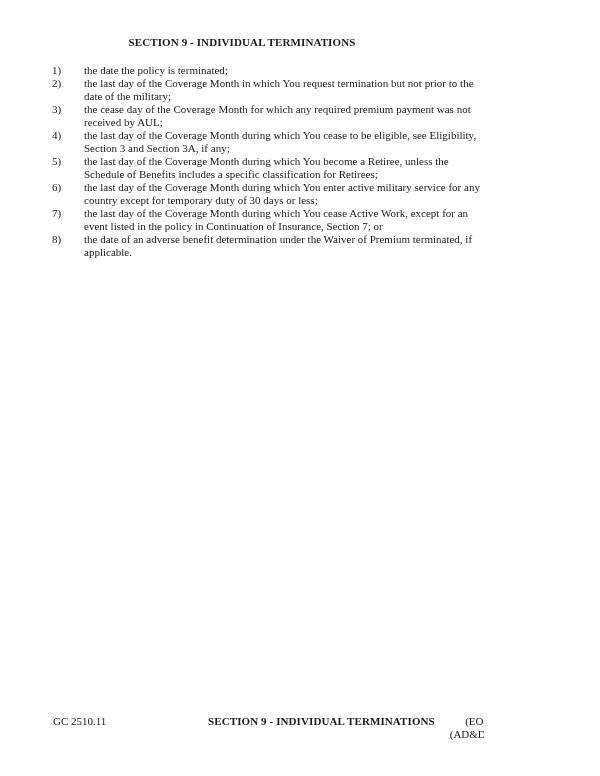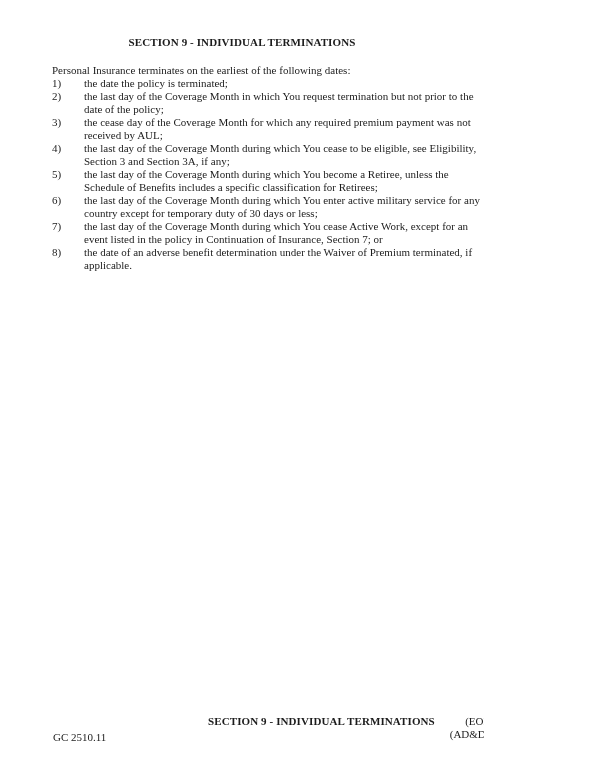--- a/index.html
+++ b/index.html
@@ -52,21 +52,21 @@
     position: absolute;
     top: 715px;
     left: 0;
     width: 600px;
     height: 40px;
     line-height: 13px;
   }
   .footer .doc-code {
     position: absolute;
     left: 53px;
-    top: 16px;
+    top: 0;
     white-space: nowrap;
   }
   .footer .section-title {
     position: absolute;
     left: 208px;
     top: 0;
     font-weight: bold;
     letter-spacing: 0.1px;
     white-space: nowrap;
   }
@@ -78,30 +78,29 @@
     white-space: nowrap;
   }
 </style>
 </head>
 <body>
 
 <div class="page">
 
   <h1 class="doc-title">SECTION 9 - INDIVIDUAL TERMINATIONS</h1>
 
-  <p class="intro">Personal Insurance terminates on the earliest of the following dates:</p>
 
   <div class="term-list">
     <div class="li">
       <span class="num">1)</span>
       <span class="txt">the date the policy is terminated;</span>
     </div>
     <div class="li">
       <span class="num">2)</span>
-      <span class="txt">the last day of the Coverage Month in which You request termination but not prior to the date of the policy;</span>
+      <span class="txt">the last day of the Coverage Month in which You request termination but not prior to the date of the military;</span>
     </div>
     <div class="li">
       <span class="num">3)</span>
       <span class="txt">the cease day of the Coverage Month for which any required premium payment was not received by AUL;</span>
     </div>
     <div class="li">
       <span class="num">4)</span>
       <span class="txt">the last day of the Coverage Month during which You cease to be eligible, see Eligibility, Section 3 and Section 3A, if any;</span>
     </div>
     <div class="li">

